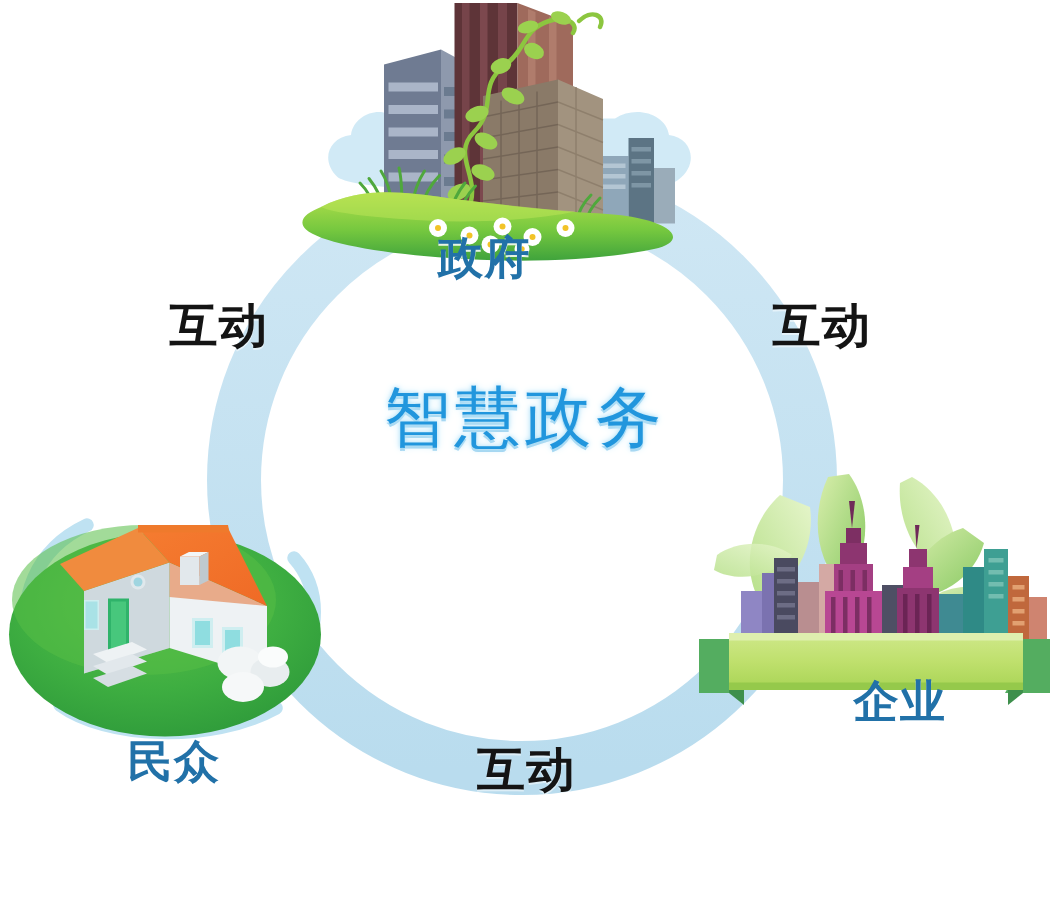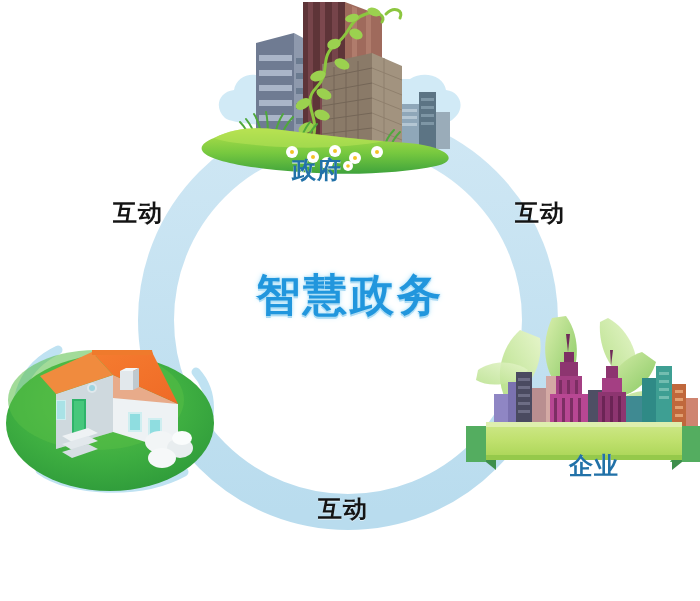--- a/index.html
+++ b/index.html
@@ -28,47 +28,46 @@
   }
 
   
   .lbl {
     position: absolute;
     white-space: nowrap;
     line-height: 1;
     font-weight: bold;
   }
   .node-label {
-    font-size: 24px;
+    font-size: 30px;
     letter-spacing: 1px;
     color: #2171a8;
     text-shadow: 0 1px 0 rgba(255,255,255,0.85);
   }
   .edge-label {
-    font-size: 24px;
+    font-size: 32px;
     letter-spacing: 1px;
     color: #141414;
     text-shadow: 0 1px 0 rgba(255,255,255,0.5);
   }
   #center-title {
     position: absolute;
     left: 200px;
     top: 252px;
     width: 300px;
     text-align: center;
     color: #2196dd;
-    font-weight: bold;
+    font-weight: normal;
     font-size: 44px;
     line-height: 1.24;
     letter-spacing: 3px;
     text-shadow:
       0 0 3px #a9def7,
       0 0 6px #c9ecfb,
       0 2px 0 #9fd2ef;
-    margin-top: 16px;
   }
   #center-title .ct-line { display: block; }
   #center-title .ct-line2 { letter-spacing: 6px; }
 
   #gov-label   { left: 292px; top: 158px; }
   #citizen-label { left: 85px;  top: 494px; }
   #enterprise-label { left: 527px; top: 454px; margin-left: 42px; }
 
   #interact-tl { left: 113px; top: 201px; }
   #interact-tr { left: 515px; top: 201px; }
@@ -393,20 +392,21 @@
       </g>
     </g>
   </svg>
 
   <div id="center-title">
     <span class="ct-line ct-line1">智慧政务</span>
   </div>
 
   <div class="lbl node-label" id="gov-label">政府</div>
 
+  <div class="lbl node-label" id="citizen-label">民众</div>
 
   <div class="lbl node-label" id="enterprise-label">企业</div>
 
   <div class="lbl edge-label" id="interact-tl">互动</div>
 
   <div class="lbl edge-label" id="interact-tr">互动</div>
 
   <div class="lbl edge-label" id="interact-b">互动</div>
 
 </div>

